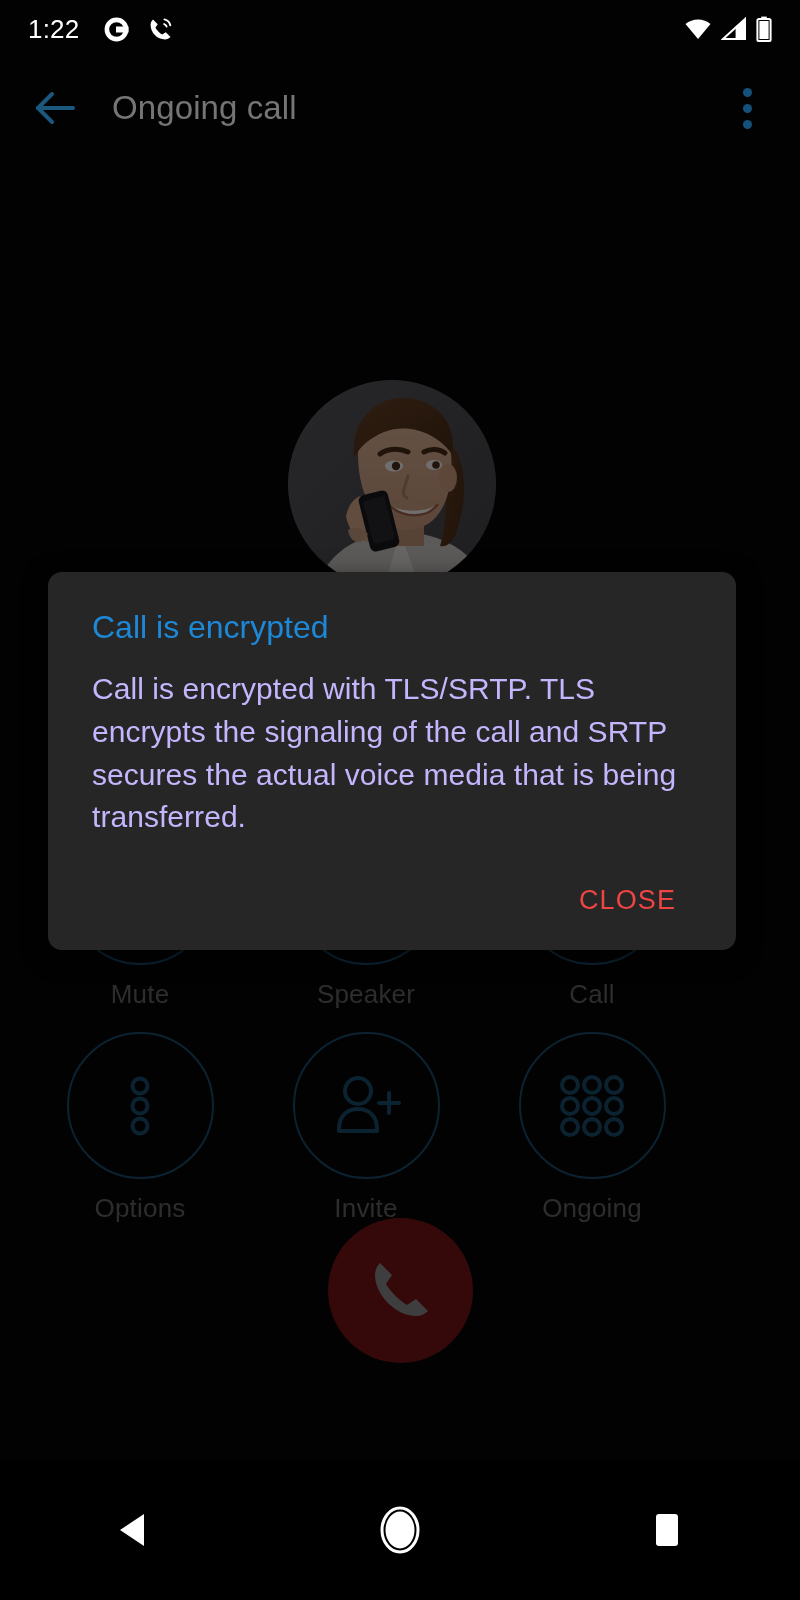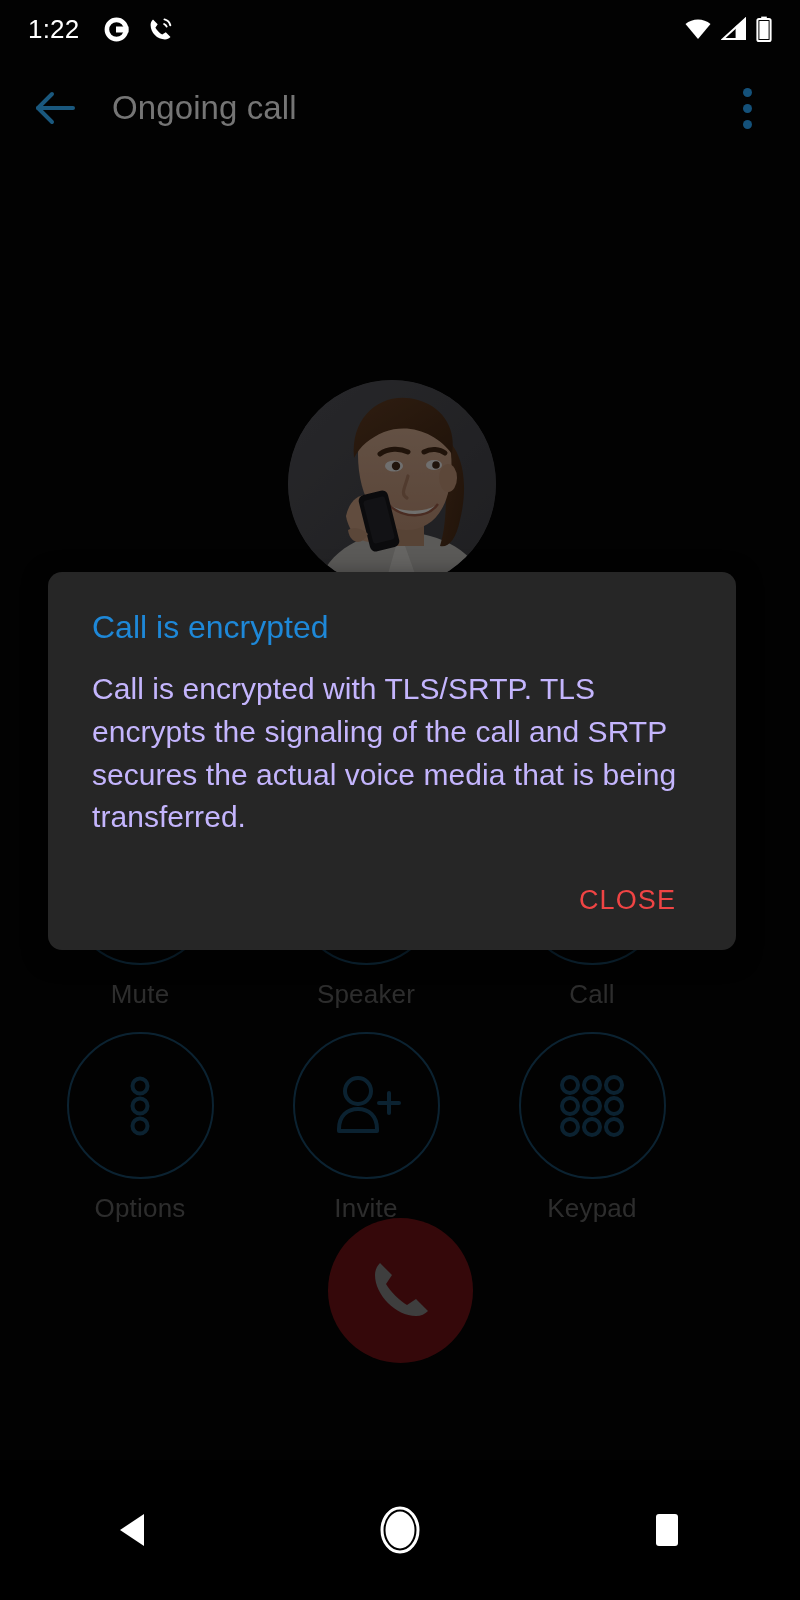--- a/index.html
+++ b/index.html
@@ -371,21 +371,21 @@
                   <circle cx="61" cy="18" r="8"></circle>
                 <circle cx="17" cy="39" r="8"></circle>
                   <circle cx="39" cy="39" r="8"></circle>
                   <circle cx="61" cy="39" r="8"></circle>
                 <circle cx="17" cy="60" r="8"></circle>
                   <circle cx="39" cy="60" r="8"></circle>
                   <circle cx="61" cy="60" r="8"></circle>
               </g>
             </svg>
           </div>
-          <div class="control-label">Keypad</div>
+          <div class="control-label">Ongoing</div>
         </div>
       </div>
     </div>
 
     <div id="end-call-wrap">
       <div id="end-call-button" aria-label="End call">
         <svg width="86" height="86" viewBox="0 0 86 86">
           <path d="M23 15 C20 18 18 22 18 27 C18 47 39 68 59 68 C64 68 68 66 71 63 L59 51 L50 57 C43 53 33 43 29 36 L35 27 Z" fill="#8d8d8d"></path>
         </svg>
       </div>

